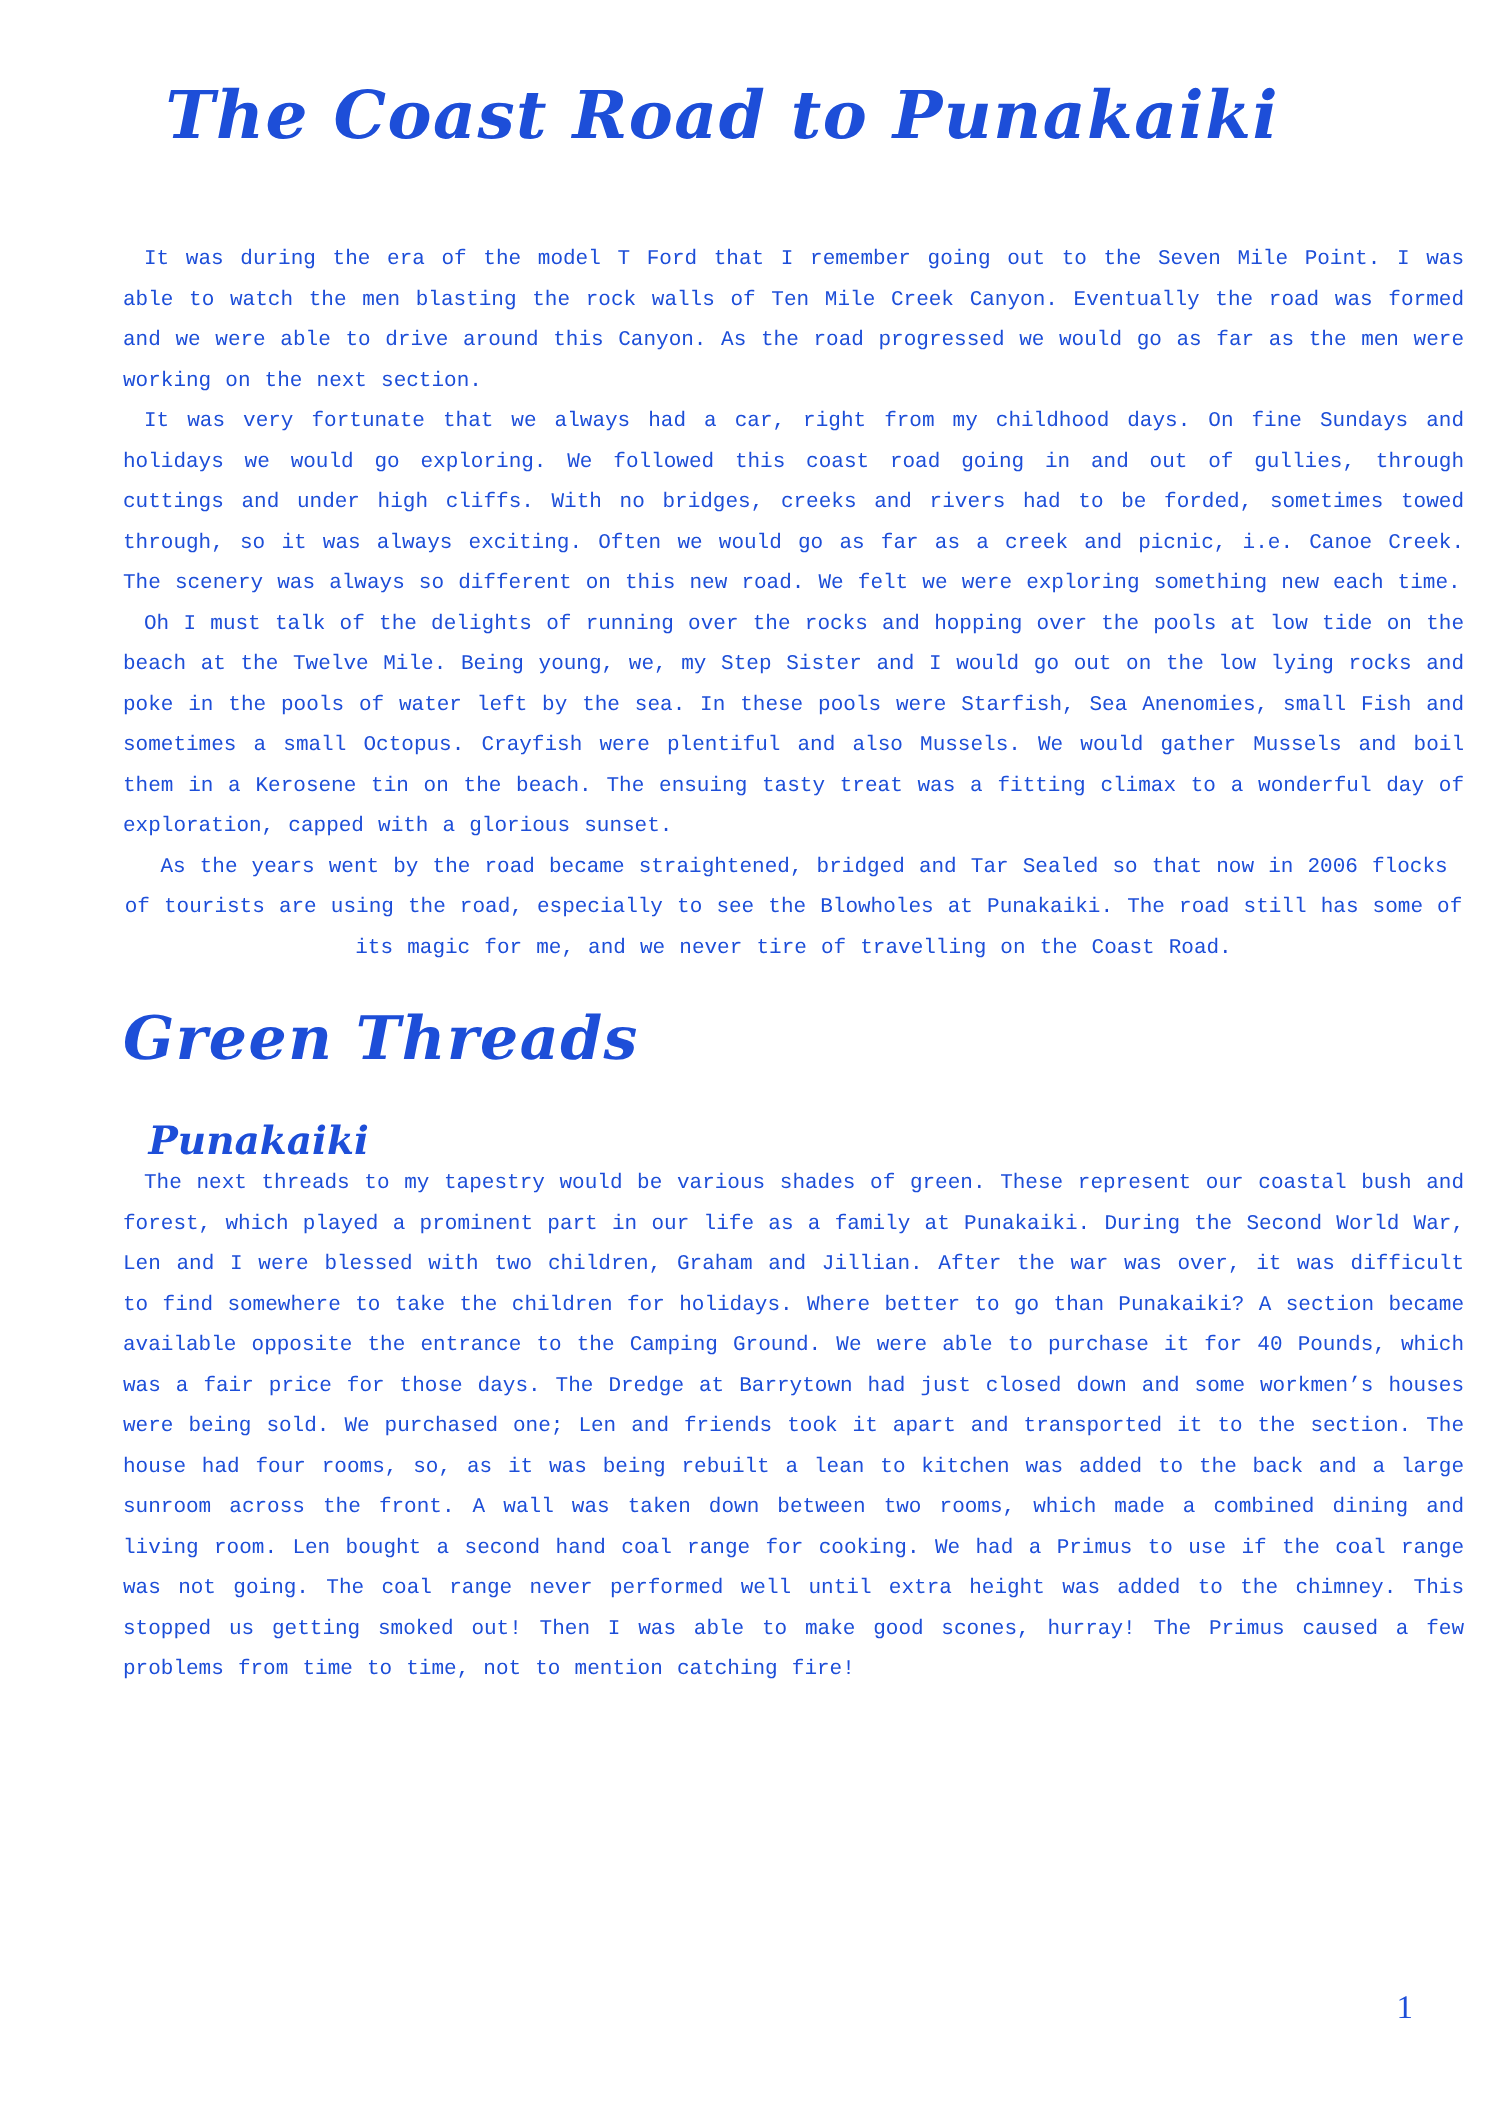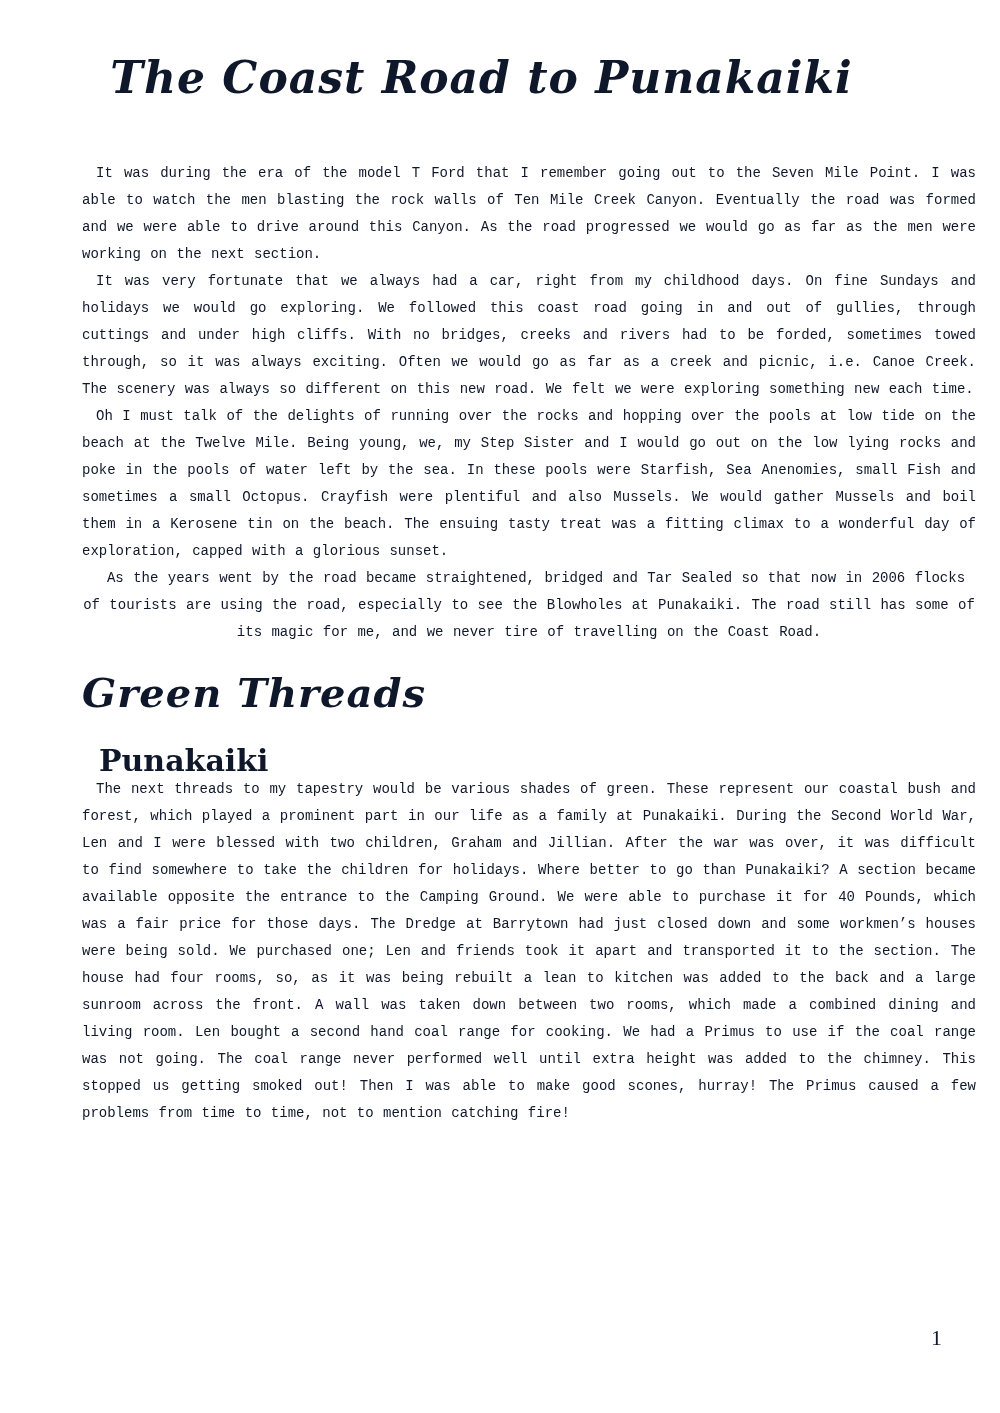--- a/index.html
+++ b/index.html
@@ -2,21 +2,21 @@
 <html><head>
 <meta charset="utf-8">
 <style>
   html, body { margin: 0; padding: 0; background: #e8e8e8; }
   .page {
     position: relative;
     width: 1000px;
     height: 1413px;
     margin: 0 auto;
     background: #ffffff;
-    color: #0f172a;
+    color: #1d4ed8;
     font-family: "Liberation Serif", "DejaVu Serif", serif;
     box-sizing: border-box;
     padding: 52px 24px 0 82px;
     overflow: hidden;
   }
   .script-title {
     font-family: "DejaVu Serif", serif;
     font-style: italic;
     font-weight: bold;
     font-size: 44px;
@@ -42,22 +42,23 @@
     font-style: italic;
     font-weight: bold;
     font-size: 40px;
     line-height: 46px;
     text-align: left;
     margin: 24px 95px 30px 0;
     letter-spacing: 1px;
   }
   .sub-heading {
     font-family: "DejaVu Serif", serif;
+    font-style: italic;
     font-weight: bold;
-    font-size: 30px;
+    font-size: 26px;
     line-height: 30px;
     margin: 0;
     text-indent: 17px;
   }
   .page-number {
     position: absolute;
     top: 1324px;
     right: 58px;
     font-size: 22px;
     line-height: 27px;

